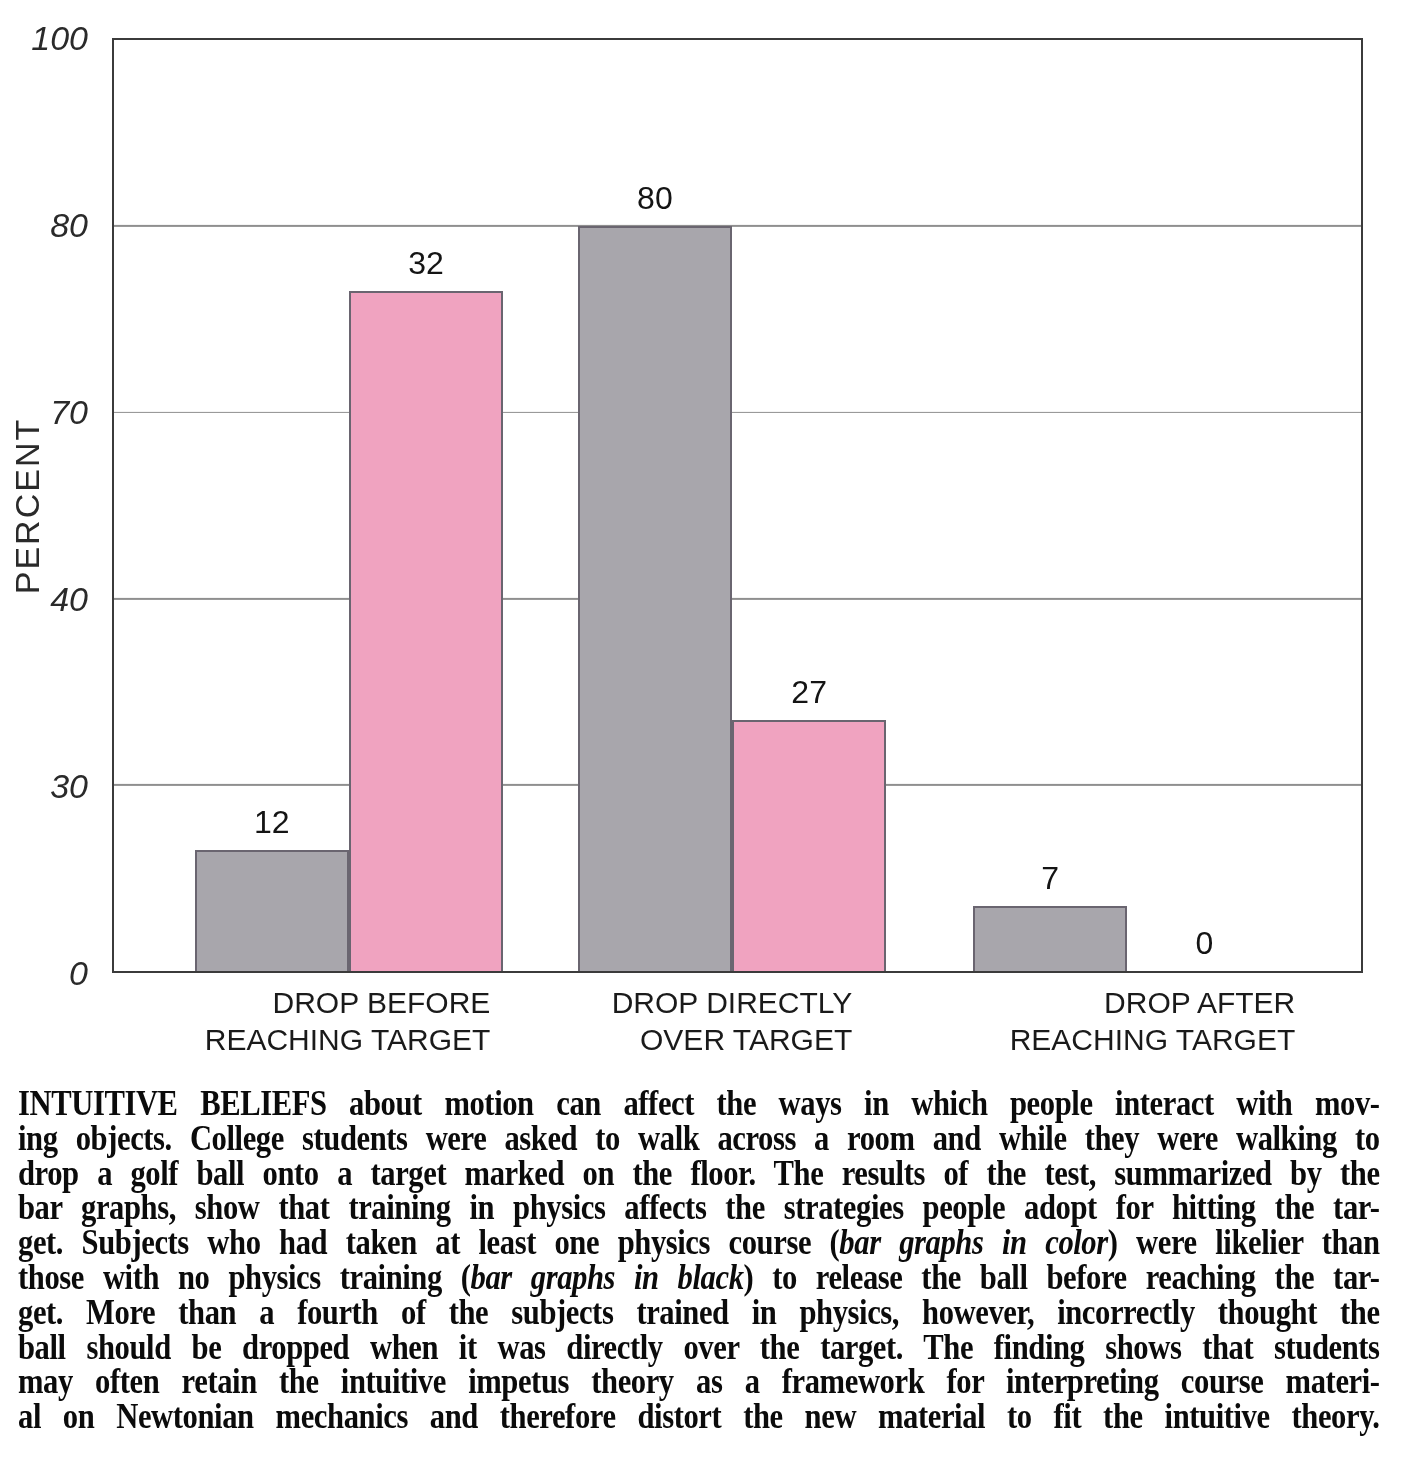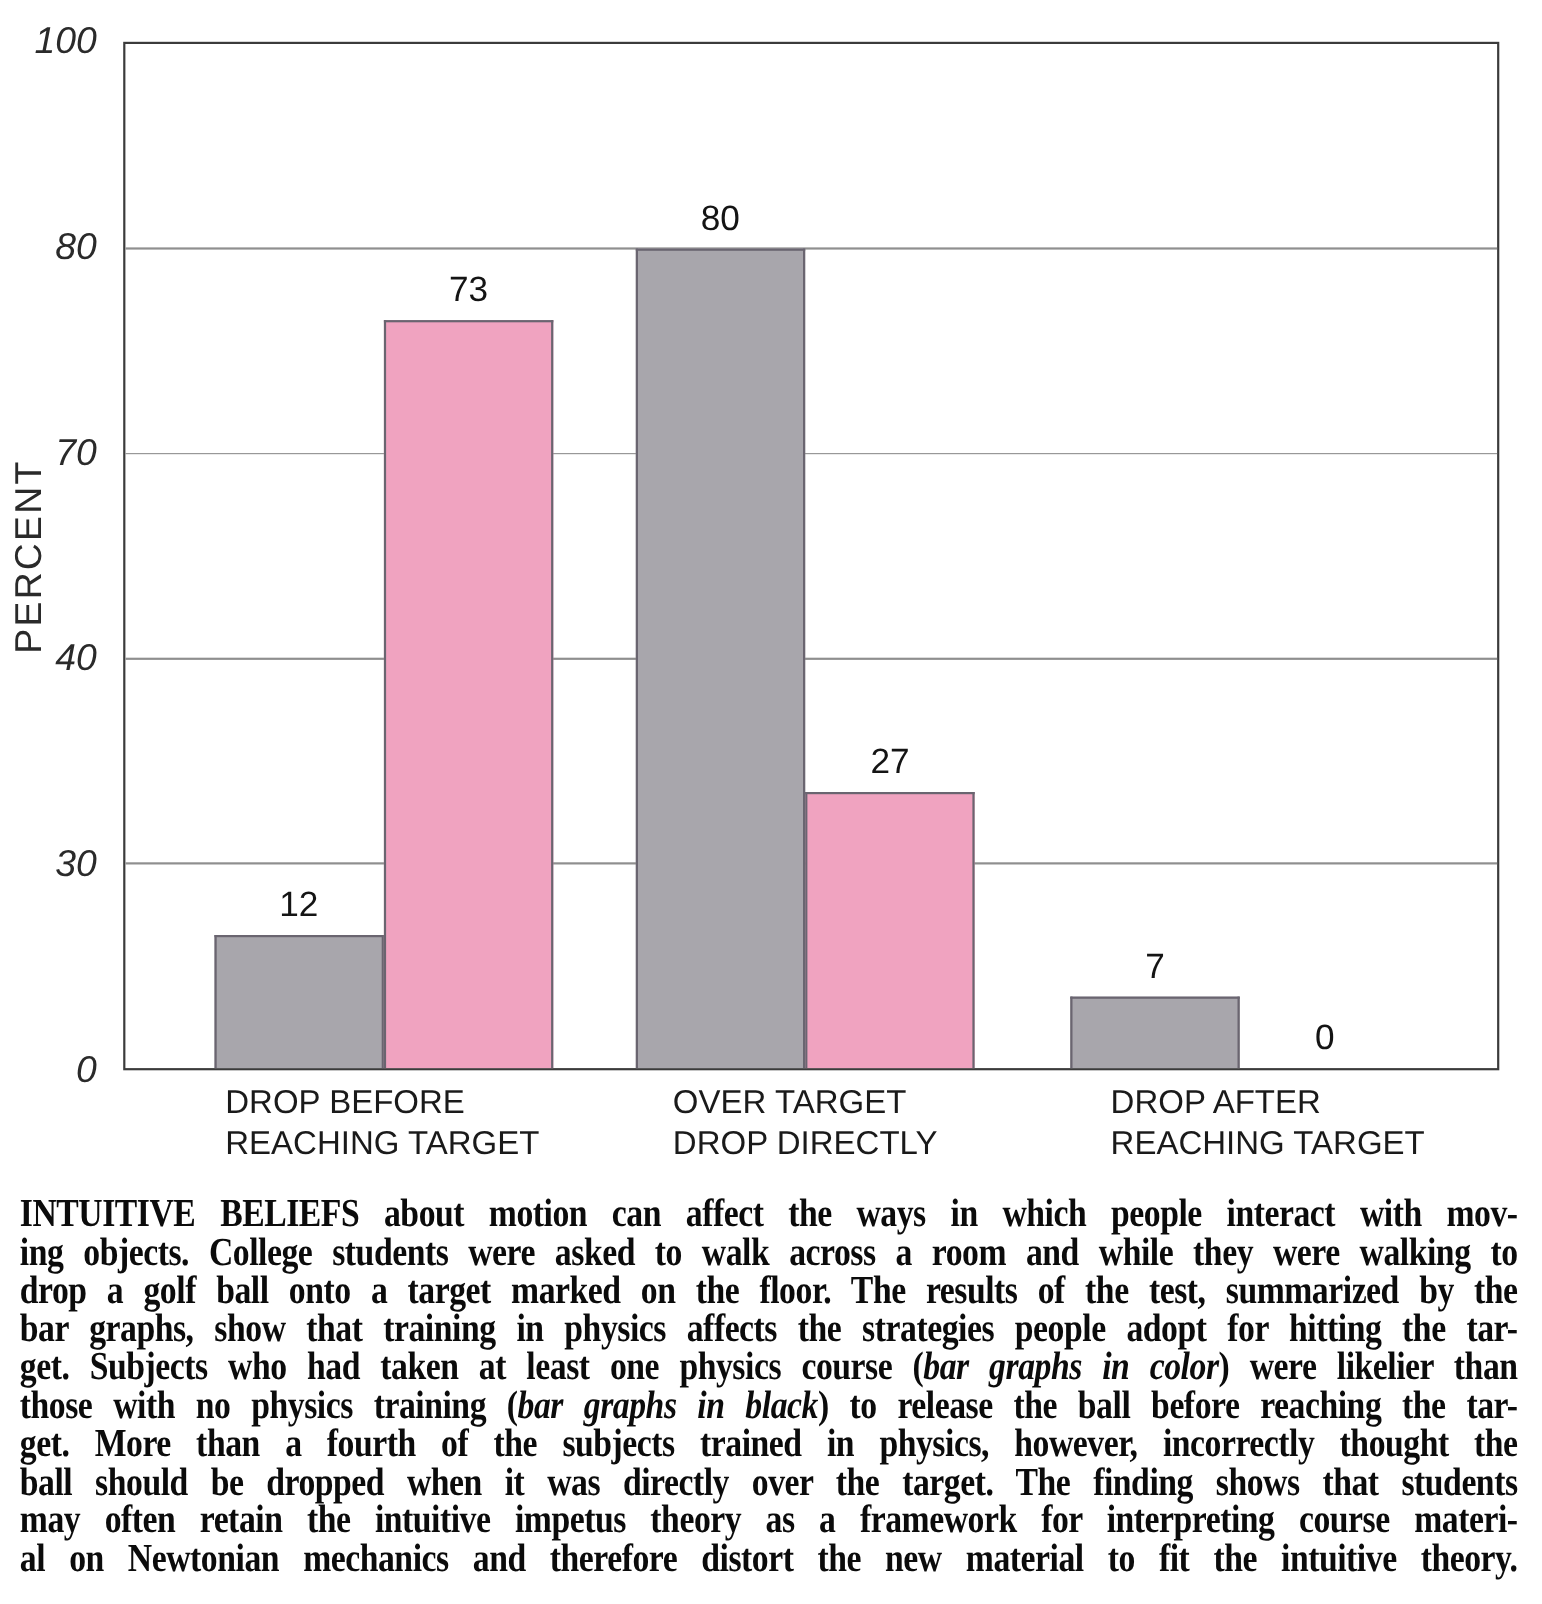--- a/index.html
+++ b/index.html
@@ -29,21 +29,21 @@
     position:absolute;right:10px;transform:translateY(50%);
     font-size:34px;color:#2a2a2a;font-style:italic;
   }
   .ylabel{
     position:absolute;left:27px;top:506px;
     transform:translate(-50%,-50%) rotate(-90deg);
     font-size:34px;letter-spacing:2px;white-space:nowrap;color:#2a2a2a;
   }
   .xlabels{position:absolute;left:112px;top:984px;width:1251px;height:90px;}
   .xcat{
-    position:absolute;transform:translateX(-50%);text-align:left;
+    position:absolute;transform:translateX(-50%);text-align:right;
     font-size:30px;line-height:37px;white-space:nowrap;color:#1a1a1a;
   }
   
   .caption{
     position:absolute;left:18px;top:1086px;width:1600px;
     transform:scaleX(0.851);transform-origin:0 0;
     font-family:"Liberation Serif","DejaVu Serif",serif;
     font-weight:bold;font-size:36px;line-height:34.8px;
     letter-spacing:-0.5px;color:#0b0b0b;
   }
@@ -69,33 +69,33 @@
         <div class="grid" style="bottom: 40%;"></div>
         <div class="grid" style="bottom: 60%;"></div>
         <div class="grid" style="bottom: 80%;"></div>
         <div class="bar" style="left: 6.46%; width: 12.37%; height: 13%; background: rgb(168, 166, 172);"></div>
         <div class="val" style="left: 12.645%; bottom: calc(13% + 9px);">12</div>
         <div class="bar" style="left: 37.19%; width: 12.37%; height: 80%; background: rgb(168, 166, 172);"></div>
         <div class="val" style="left: 43.375%; bottom: calc(80% + 9px);">80</div>
         <div class="bar" style="left: 68.88%; width: 12.37%; height: 7%; background: rgb(168, 166, 172);"></div>
         <div class="val" style="left: 75.065%; bottom: calc(7% + 9px);">7</div>
         <div class="bar" style="left: 18.83%; width: 12.37%; height: 73%; background: rgb(240, 163, 192);"></div>
-        <div class="val" style="left: 25.015%; bottom: calc(73% + 9px);">73</div>
+        <div class="val" style="left: 25.015%; bottom: calc(73% + 9px);">32</div>
         <div class="bar" style="left: 49.56%; width: 12.37%; height: 27%; background: rgb(240, 163, 192);"></div>
         <div class="val" style="left: 55.745%; bottom: calc(27% + 9px); margin-top: 36px;">27</div>
         <div class="val" style="left: 87.435%; bottom: calc(0% + 9px);">0</div>
       </div>
     <div class="xlabels" id="xlabels">
         <div class="xcat" style="left: 18.83%;">
           <div>DROP BEFORE</div>
           <div>REACHING TARGET</div>
         </div>
         <div class="xcat" style="left: 49.56%;">
+          <div>DROP DIRECTLY</div>
           <div>OVER TARGET</div>
-          <div>DROP DIRECTLY</div>
         </div>
         <div class="xcat" style="left: 81.25%; margin-left: 24px;">
           <div>DROP AFTER</div>
           <div>REACHING TARGET</div>
         </div>
       </div>
   </div>
   <div class="caption" id="caption">
       <div class="cap-line"><span>INTUITIVE BELIEFS about motion can affect the ways in which people interact with mov-</span></div>
       <div class="cap-line"><span>ing objects. College students were asked to walk across a room and while they were walking to</span></div>

